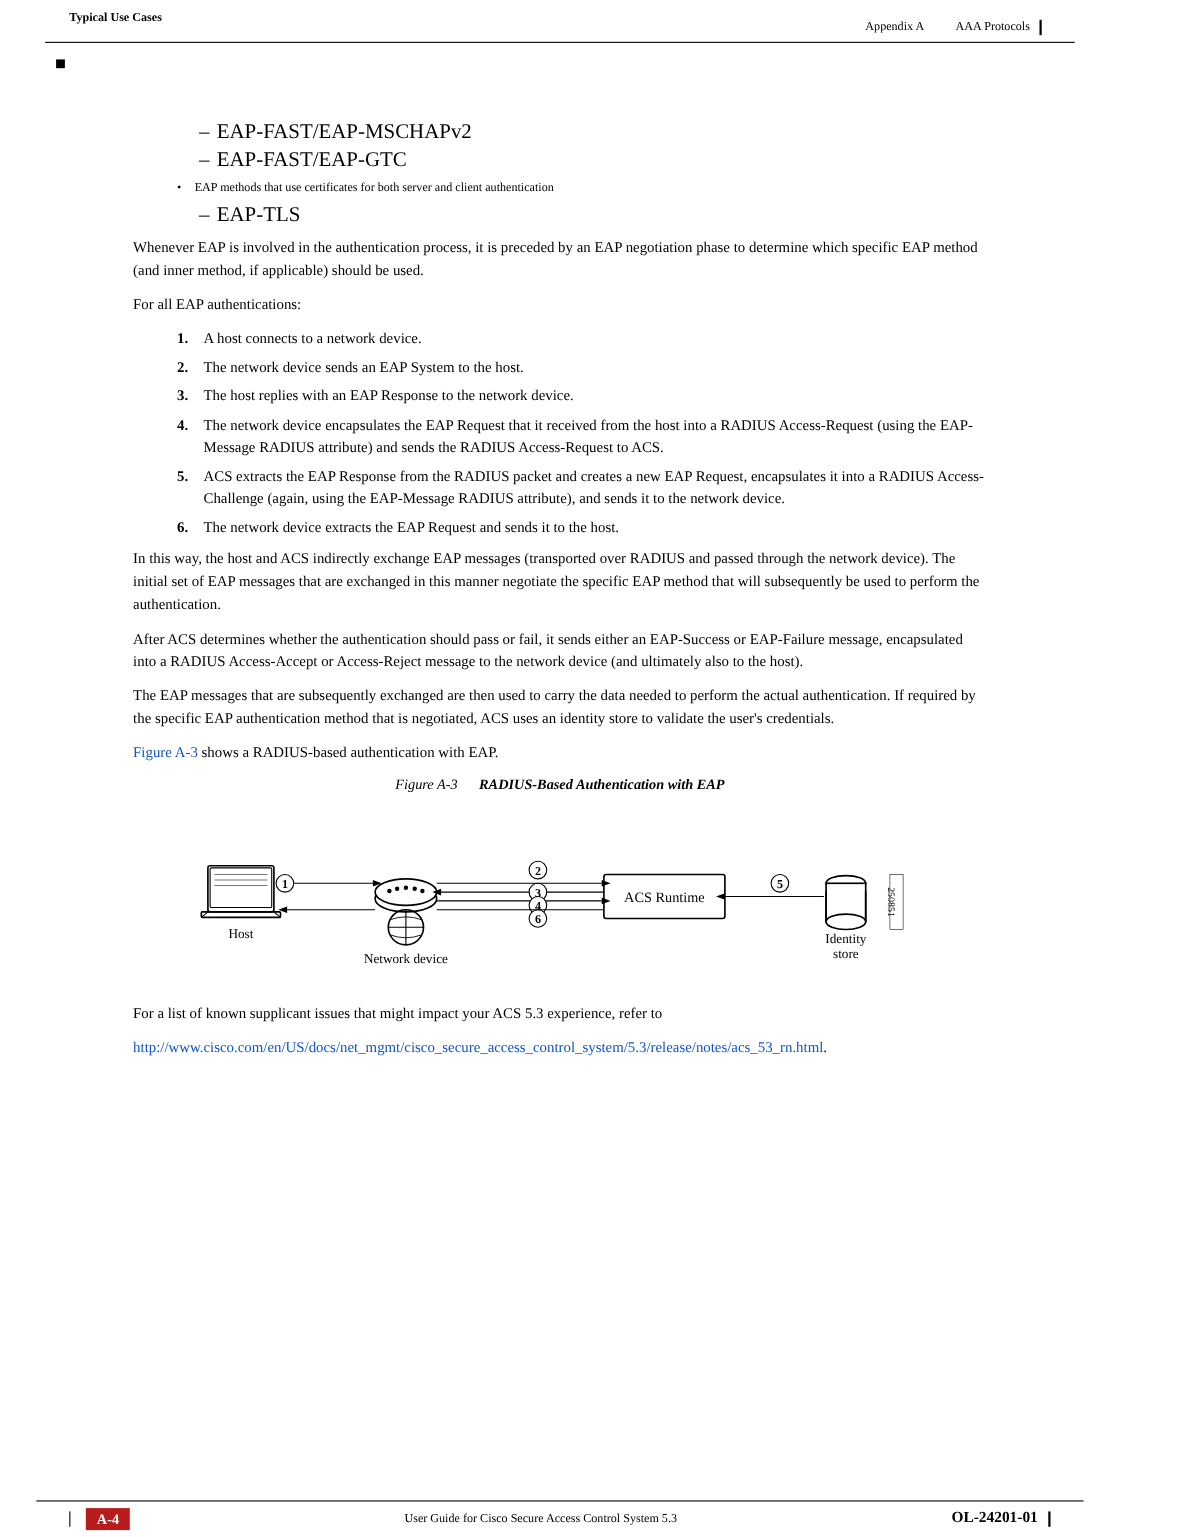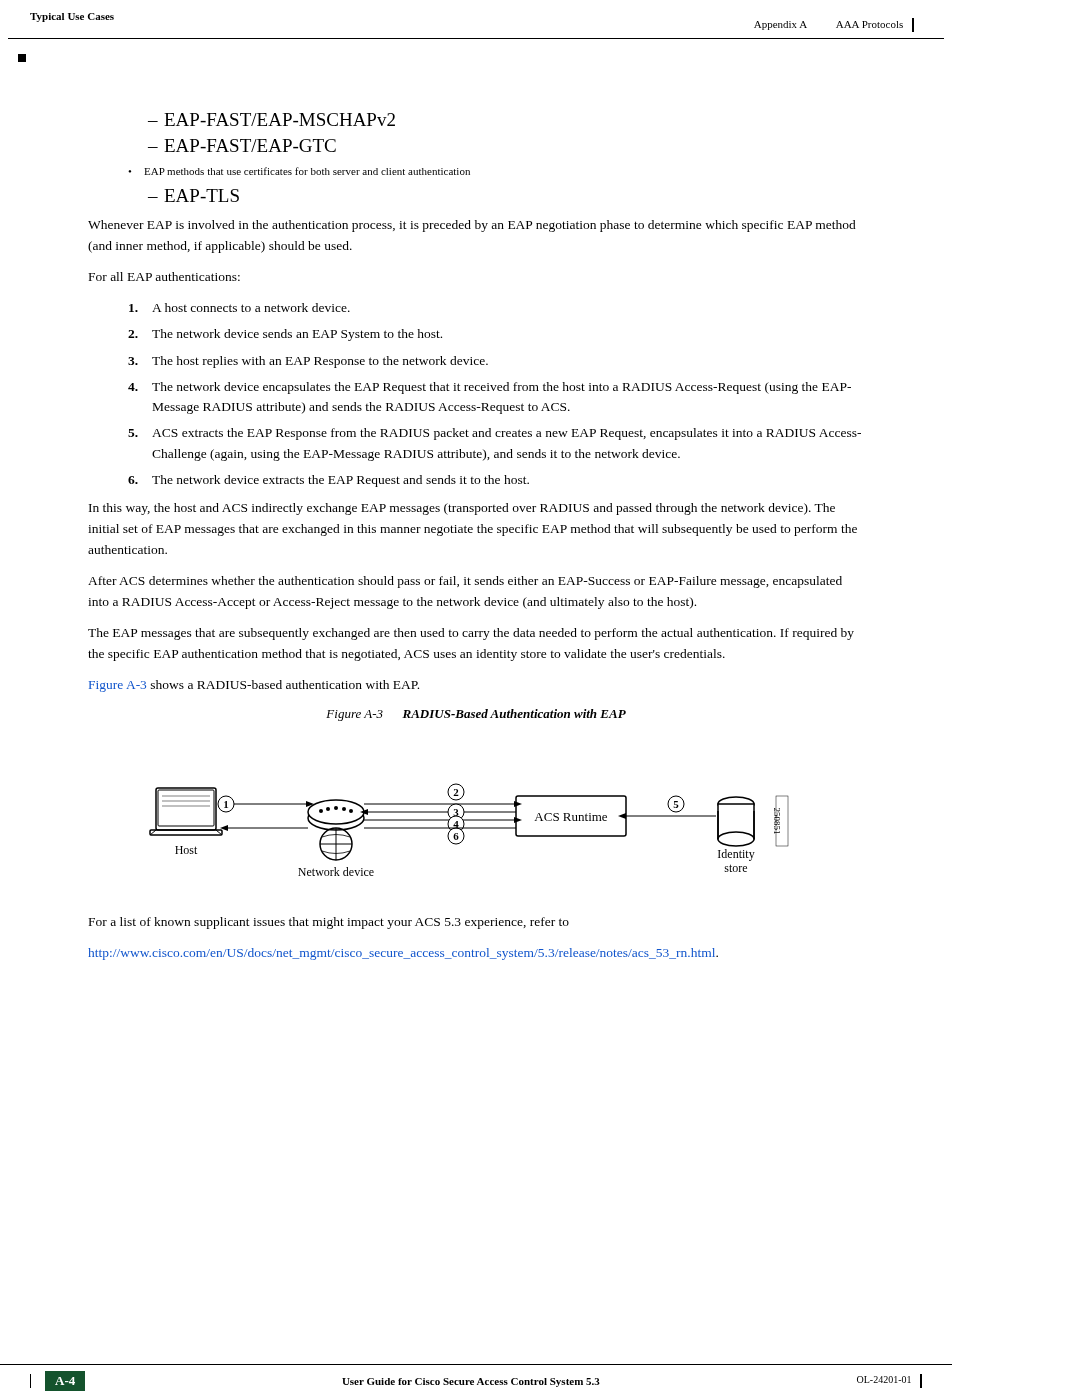--- a/index.html
+++ b/index.html
@@ -12,20 +12,21 @@
       width: 1080px;
       min-height: 1397px;
       position: relative;
     }
 
     .page-container {
       width: 952px;
       min-height: 1397px;
       position: relative;
       padding: 8px;
+      margin-left: 33px;
     }
 
     
     .page-header {
       display: flex;
       justify-content: flex-end;
       align-items: center;
       padding: 10px 30px 6px 30px;
       border-bottom: 1px solid #000;
       font-size: 11px;
@@ -167,35 +168,35 @@
       padding: 6px 30px;
     }
 
     .footer-left {
       display: flex;
       align-items: center;
       gap: 10px;
     }
 
     .footer-page-box {
-      background: #14532d;
+      background: #b91c1c;
       color: #fff;
       padding: 2px 10px;
       font-size: 13px;
       font-weight: bold;
     }
 
     .footer-center {
       font-size: 11px;
+      font-weight: normal;
+    }
+
+    .footer-right {
+      font-size: 14px;
       font-weight: bold;
-    }
-
-    .footer-right {
-      font-size: 10px;
-      font-weight: normal;
     }
 
     .figure-ref {
       color: #1155cc;
       text-decoration: none;
       font-size: 13.5px;
     }
 
     .bold { font-weight: bold; }
   </style>

